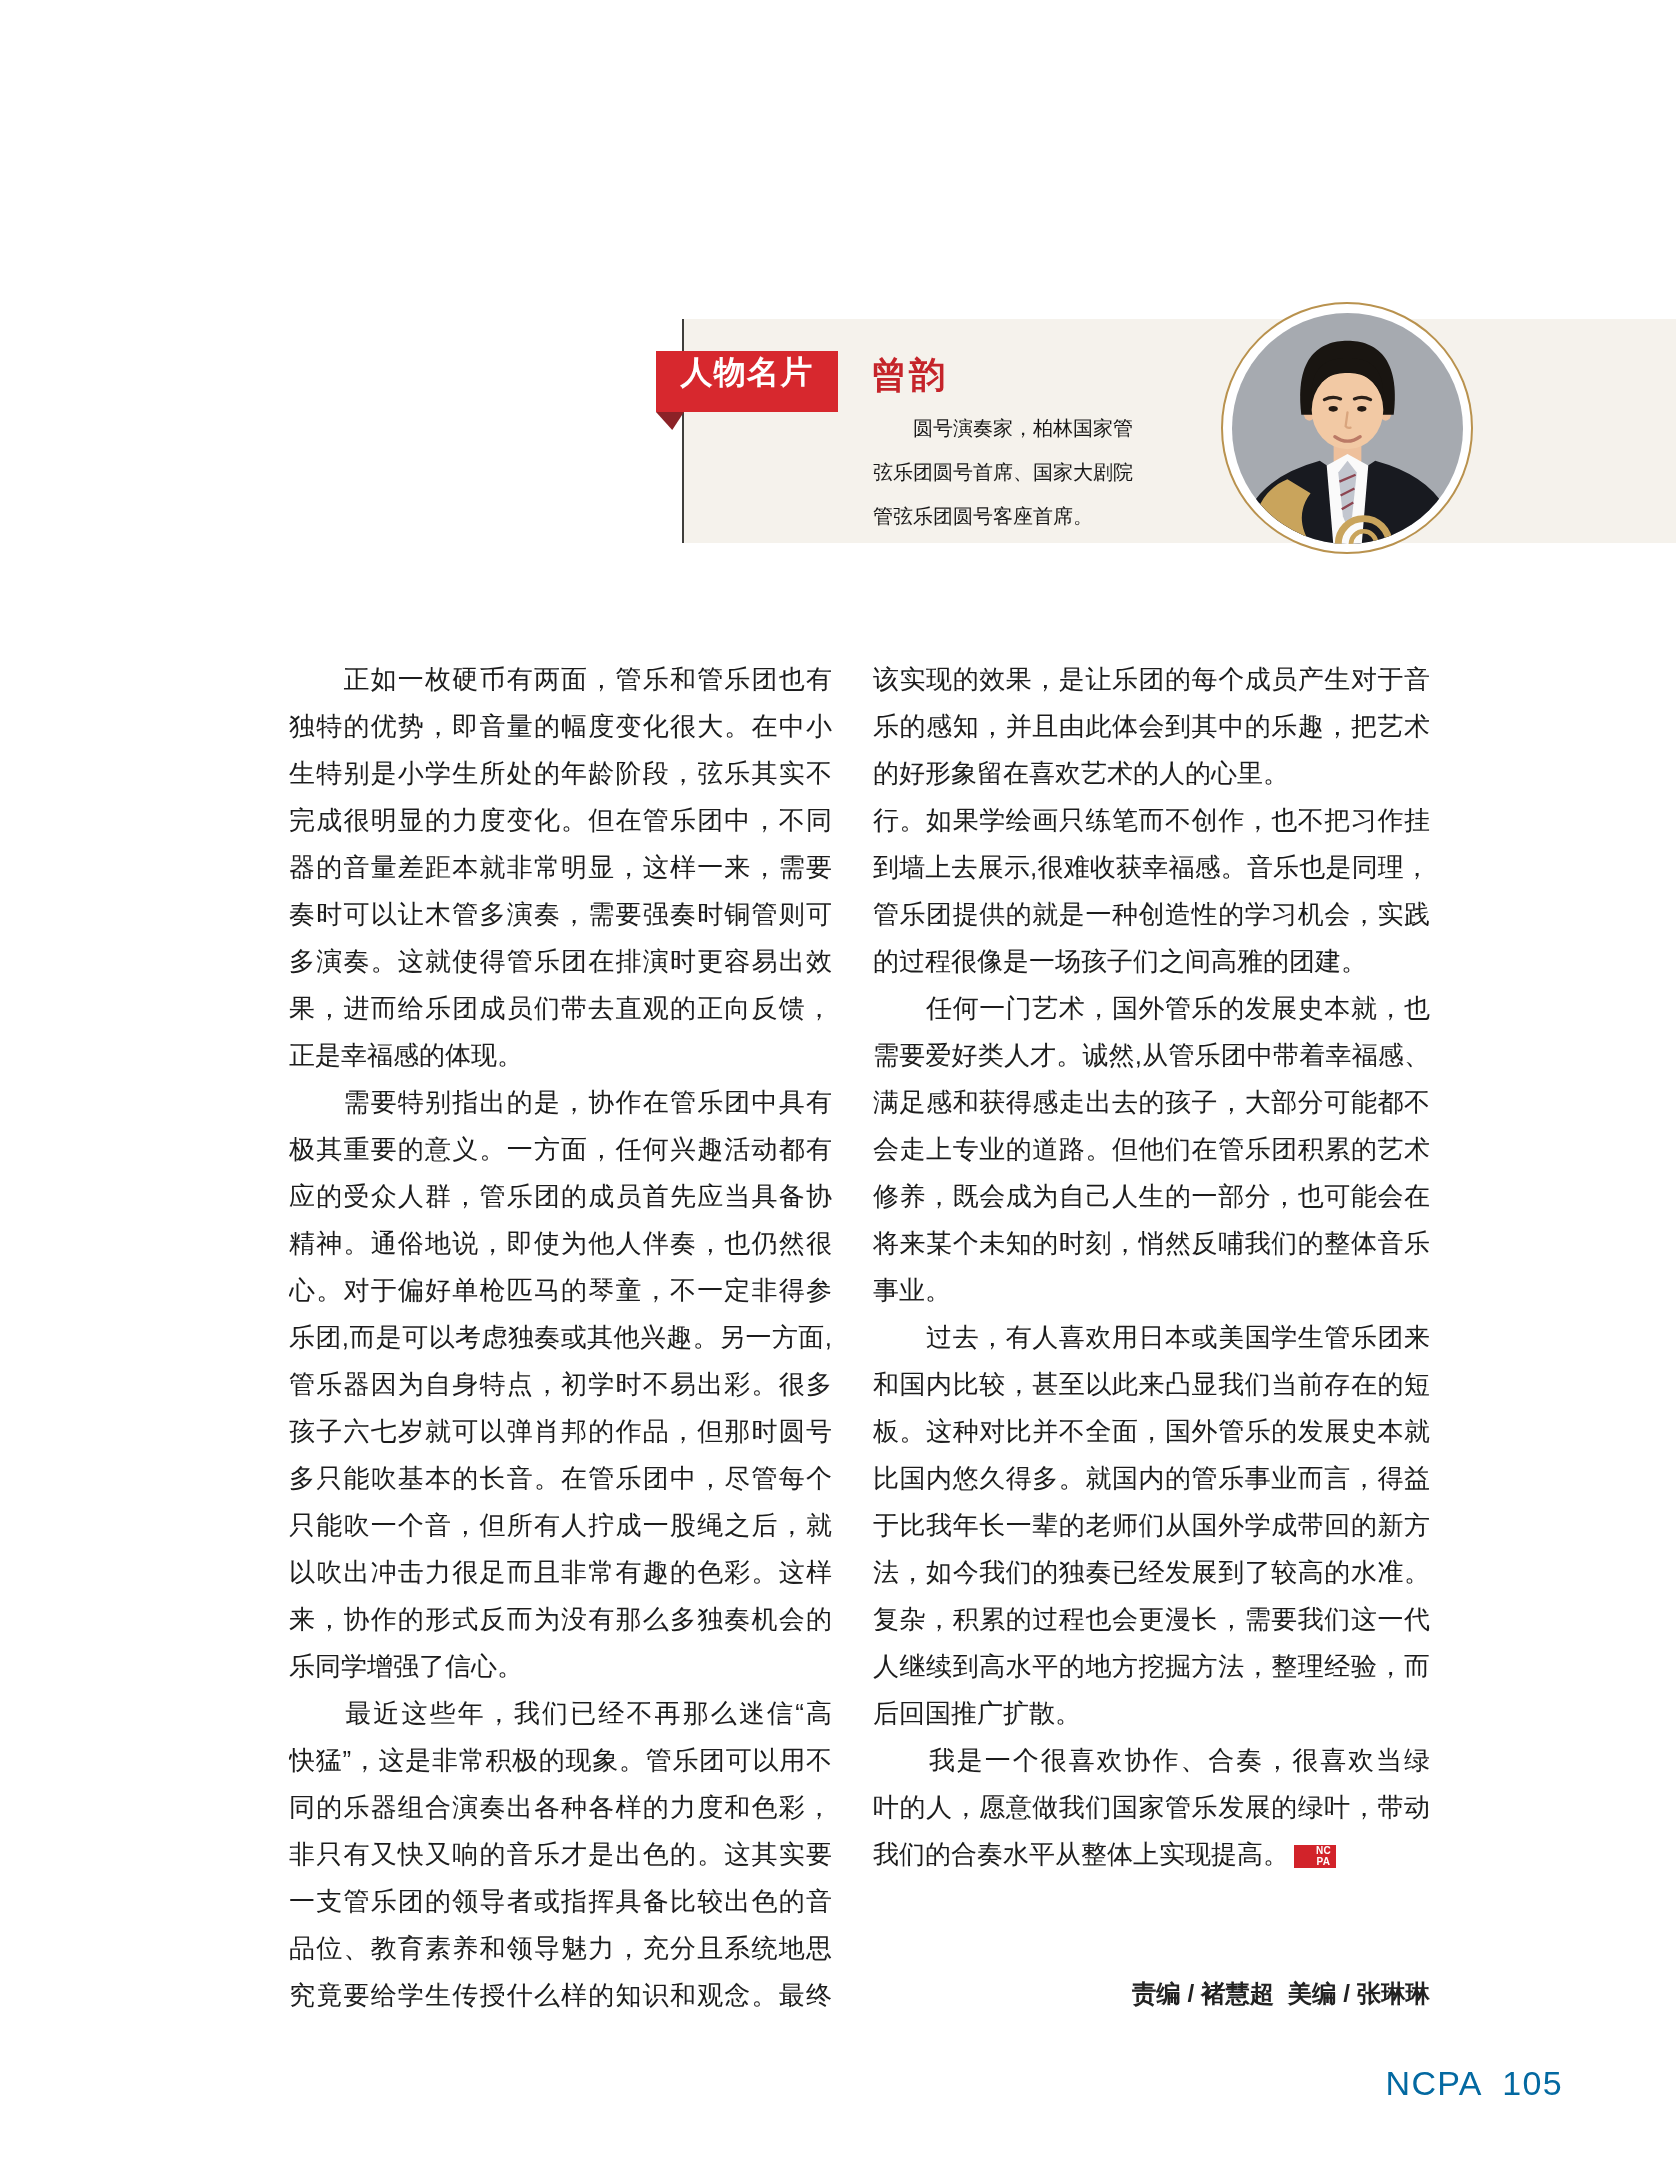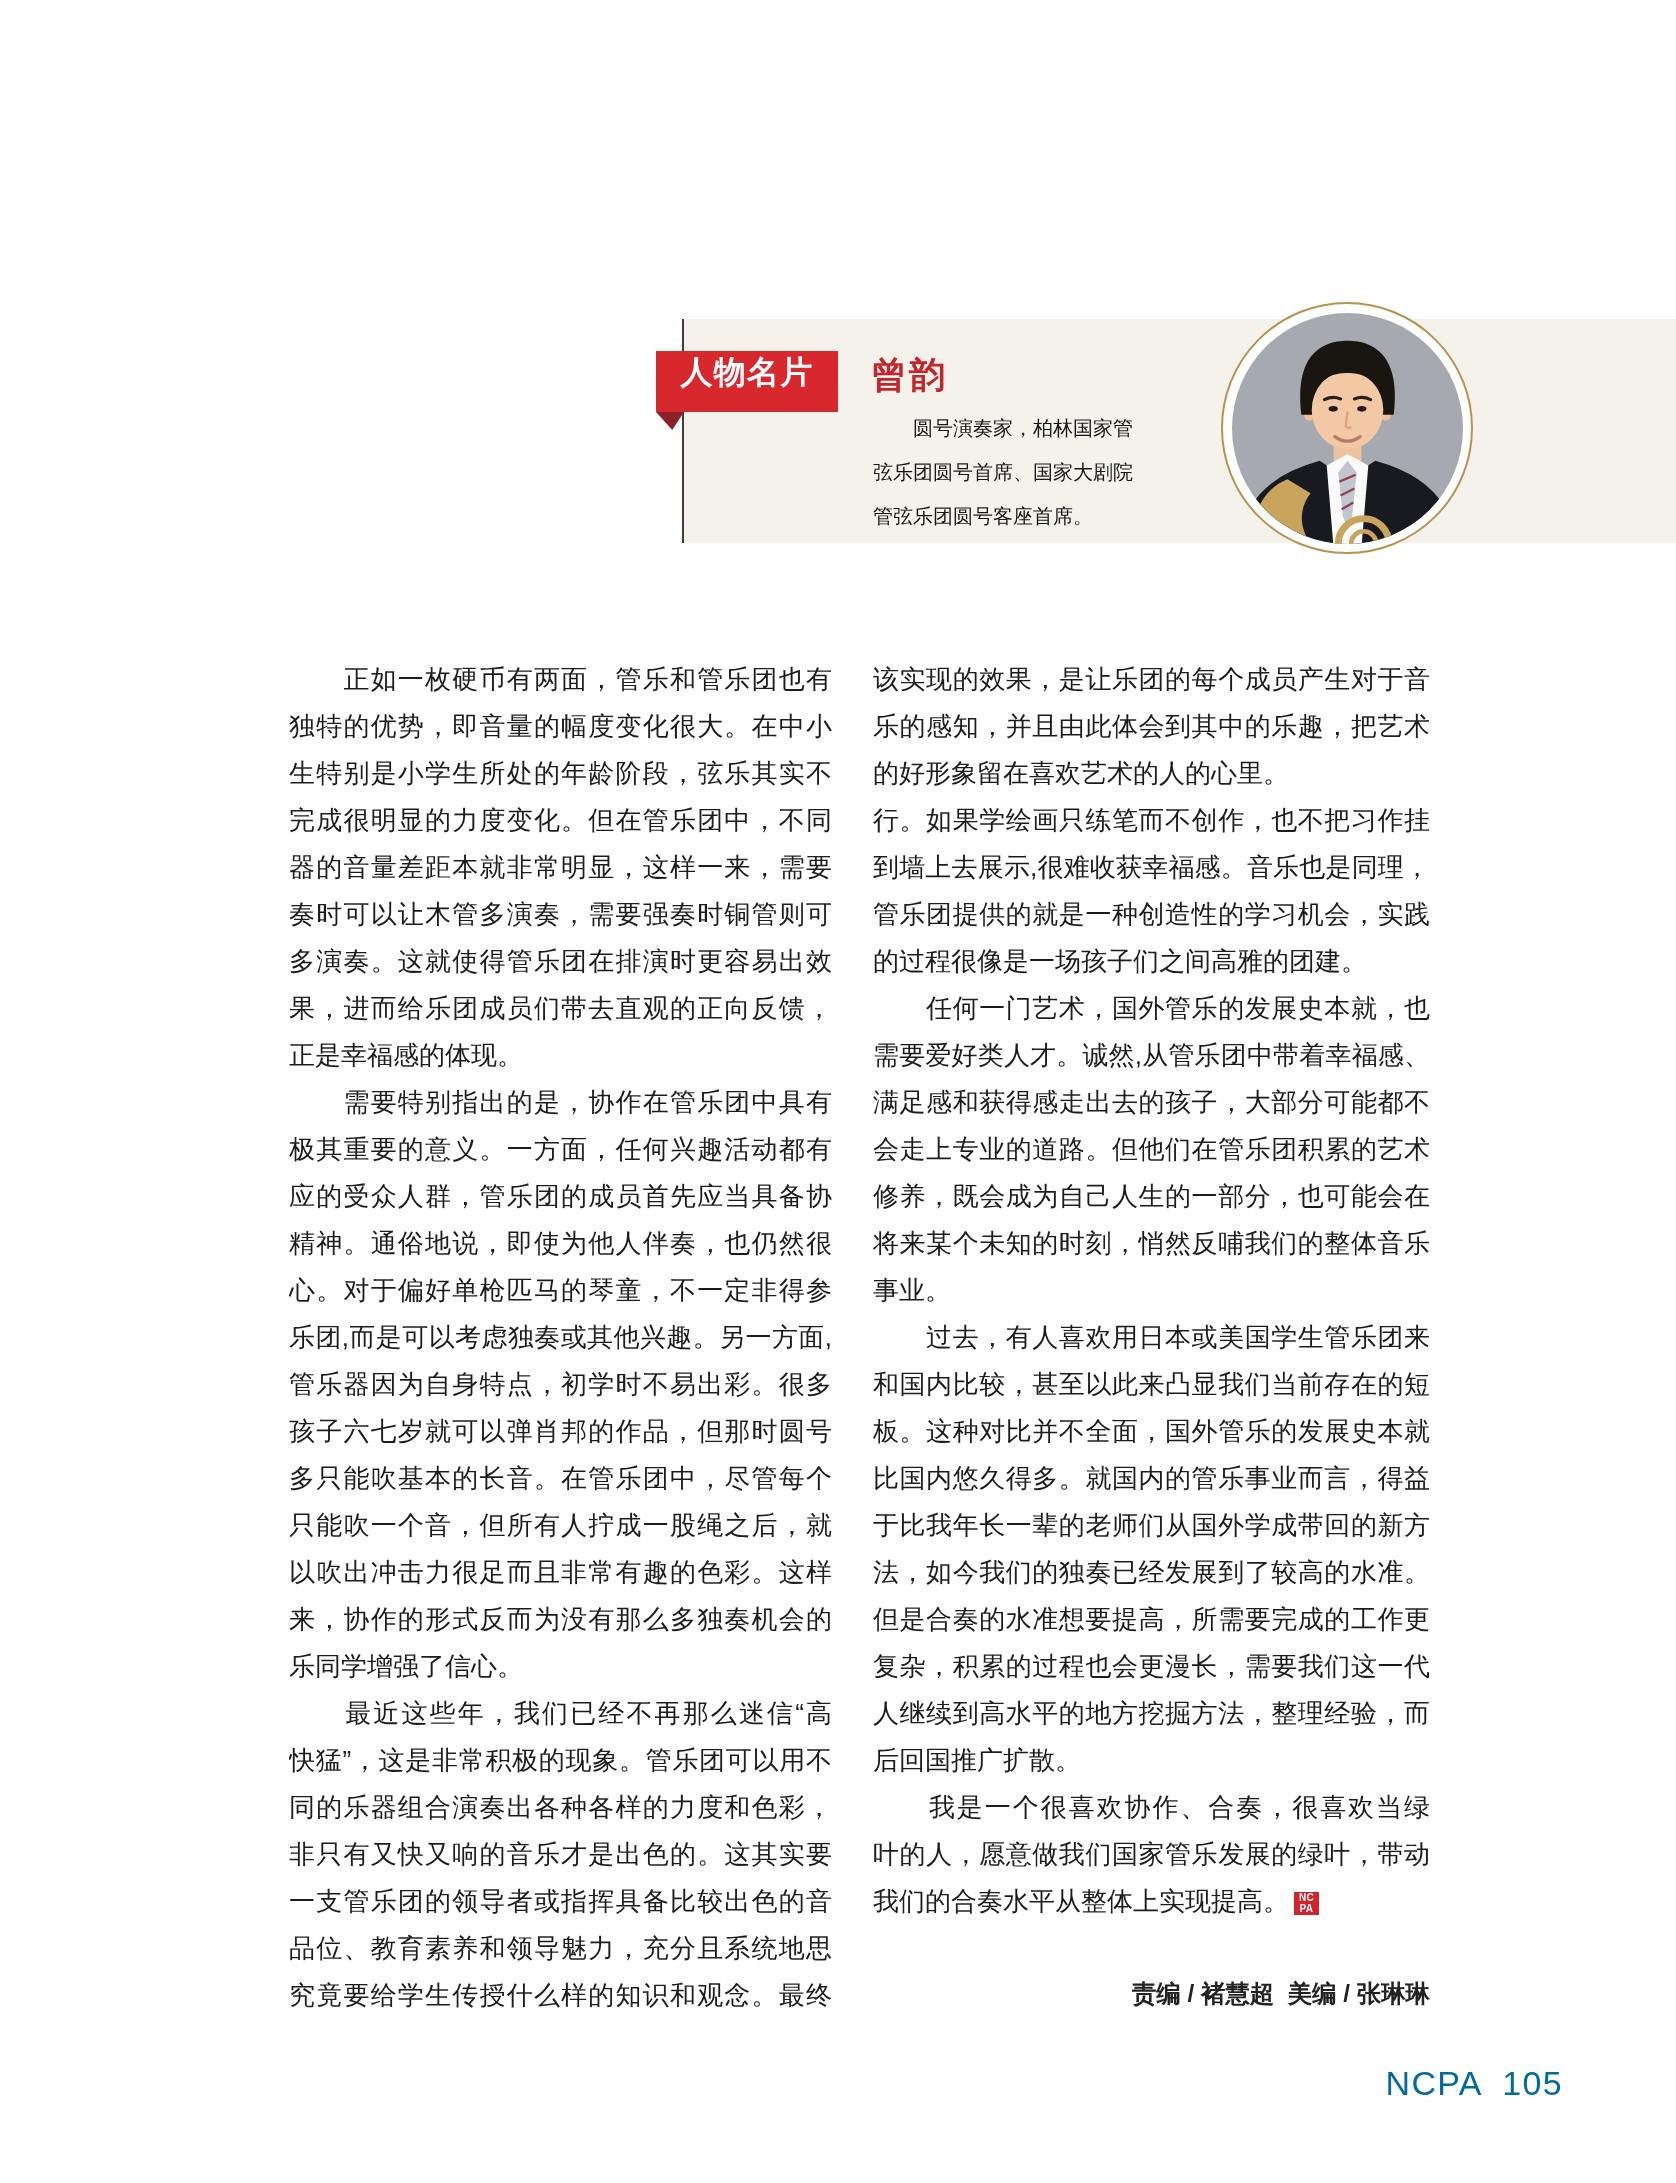--- a/index.html
+++ b/index.html
@@ -29,21 +29,21 @@
   
   .col{position:absolute;top:656px;}
   .col-left{left:289px;width:543px;}
   .col-right{left:873px;width:557px;}
   .tline{height:47px;line-height:47px;font-size:26px;text-align:justify;text-align-last:justify;
          overflow:hidden;}
   .tline.pend{text-align-last:left;}
 
   .end-mark{display:inline-flex;flex-direction:column;align-items:center;justify-content:center;
             width:24.4px;height:23px;background:#d2232a;color:#ffffff;font-size:10px;font-weight:bold;
-            line-height:1.1;margin-left:5.3px;vertical-align:middle;letter-spacing:0.3px;}
+            line-height:1.1;margin-left:5.3px;vertical-align:middle;letter-spacing:0.3px;padding-left:17px;}
 
   .credits{position:absolute;left:873px;top:1978px;width:557px;text-align:right;
            font-size:24.4px;font-weight:bold;color:#222222;white-space:pre;}
 
   .page-number{position:absolute;right:113px;top:2064px;font-size:34px;color:#0369a1;
                letter-spacing:1.3px;white-space:pre;}
 </style>
 </head>
 <body>
 
@@ -140,21 +140,20 @@
       <div class="tline">会走上专业的道路。但他们在管乐团积累的艺术</div>
       <div class="tline">修养，既会成为自己人生的一部分，也可能会在</div>
       <div class="tline">将来某个未知的时刻，悄然反哺我们的整体音乐</div>
       <div class="tline pend">事业。</div>
       <div class="tline">　　过去，有人喜欢用日本或美国学生管乐团来</div>
       <div class="tline">和国内比较，甚至以此来凸显我们当前存在的短</div>
       <div class="tline">板。这种对比并不全面，国外管乐的发展史本就</div>
       <div class="tline">比国内悠久得多。就国内的管乐事业而言，得益</div>
       <div class="tline">于比我年长一辈的老师们从国外学成带回的新方</div>
       <div class="tline">法，如今我们的独奏已经发展到了较高的水准。</div>
-      <div class="tline">但是合奏的水准想要提高，所需要完成的工作更</div>
       <div class="tline">复杂，积累的过程也会更漫长，需要我们这一代</div>
       <div class="tline">人继续到高水平的地方挖掘方法，整理经验，而</div>
       <div class="tline pend">后回国推广扩散。</div>
       <div class="tline">　　我是一个很喜欢协作、合奏，很喜欢当绿</div>
       <div class="tline">叶的人，愿意做我们国家管乐发展的绿叶，带动</div>
       <div class="tline pend">
       <span>我们的合奏水平从整体上实现提高。</span><span class="end-mark">
           <span>NC</span>
           <span>PA</span>
         </span>

